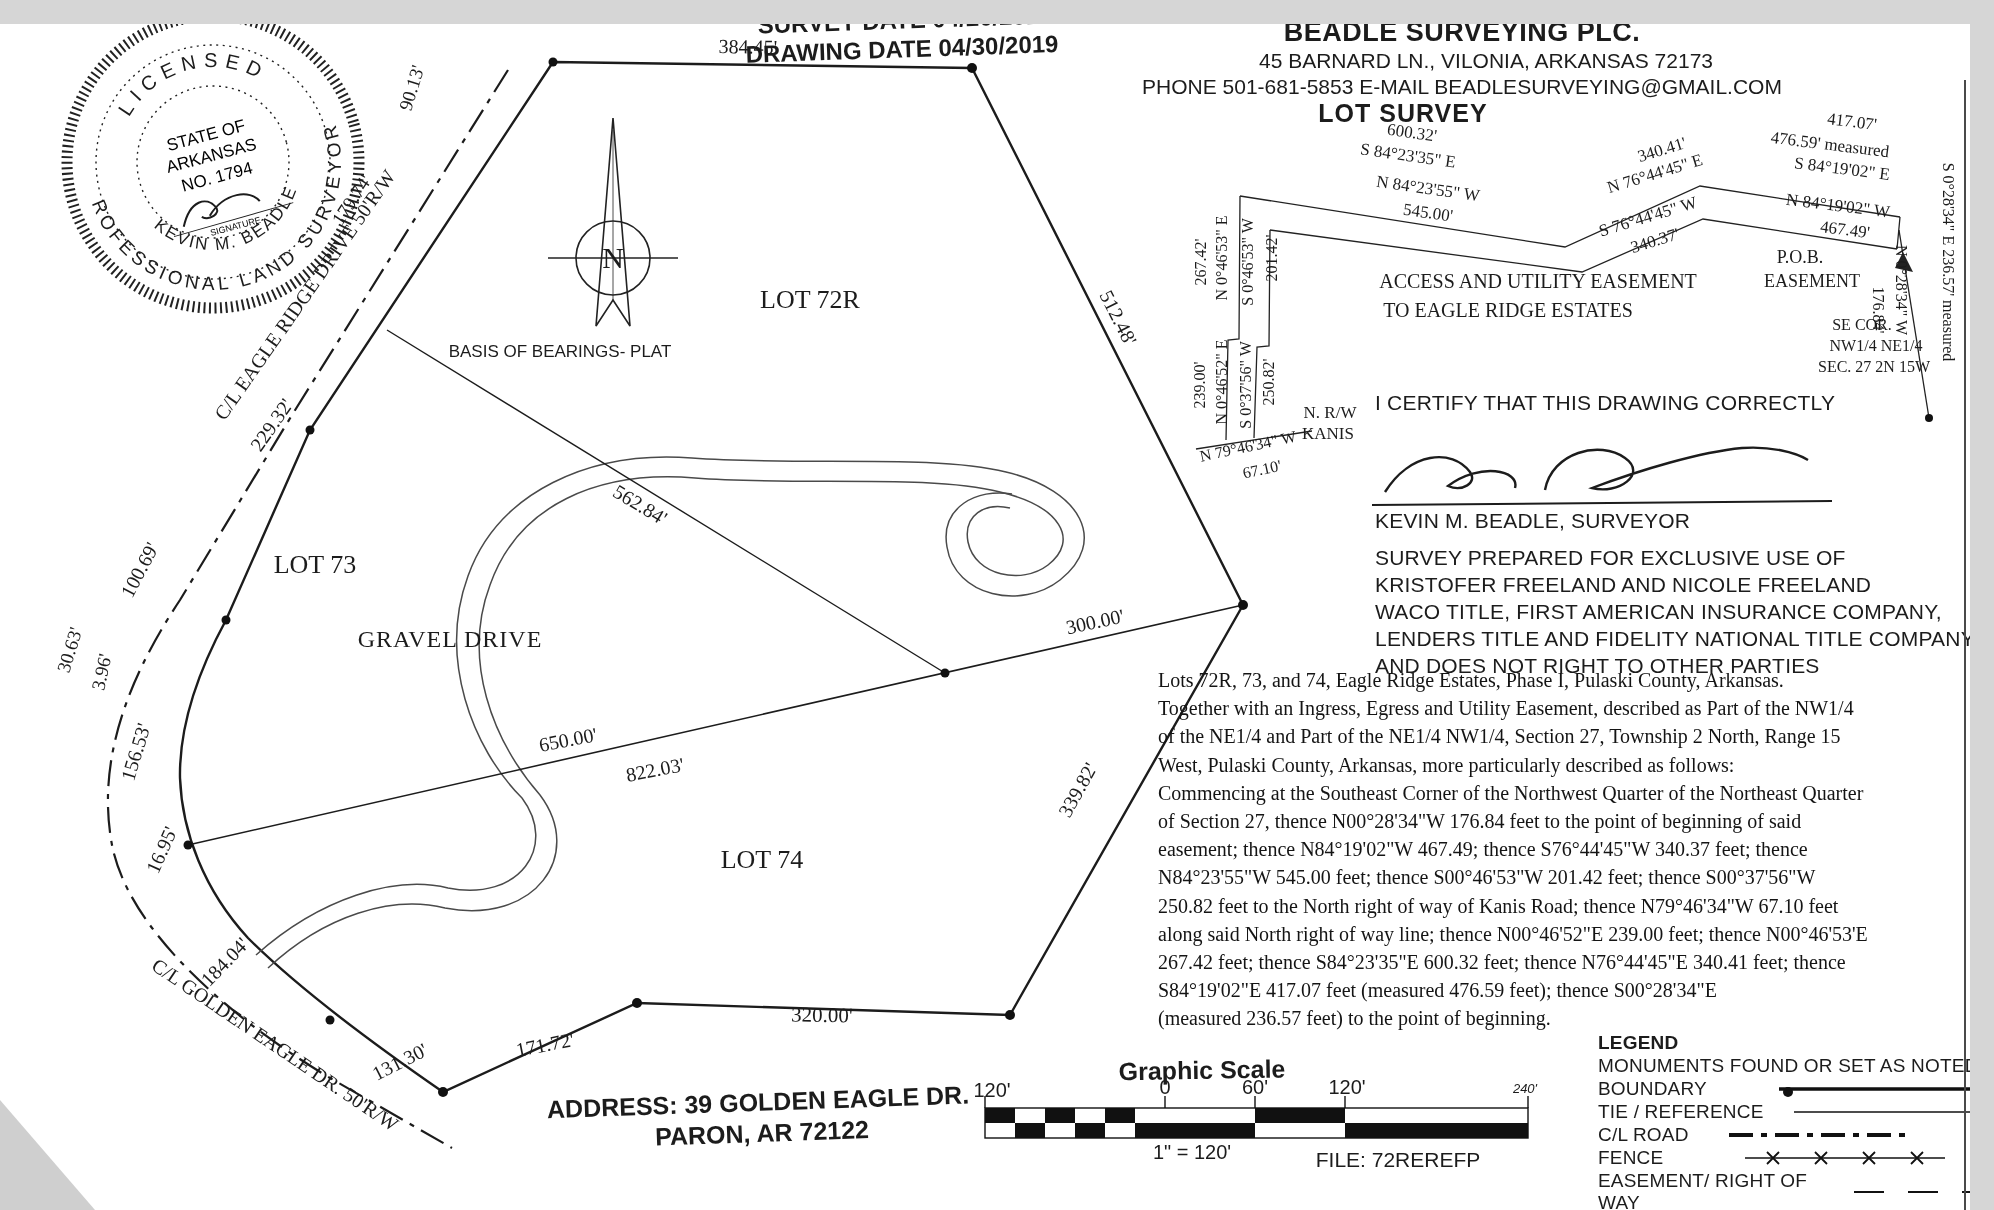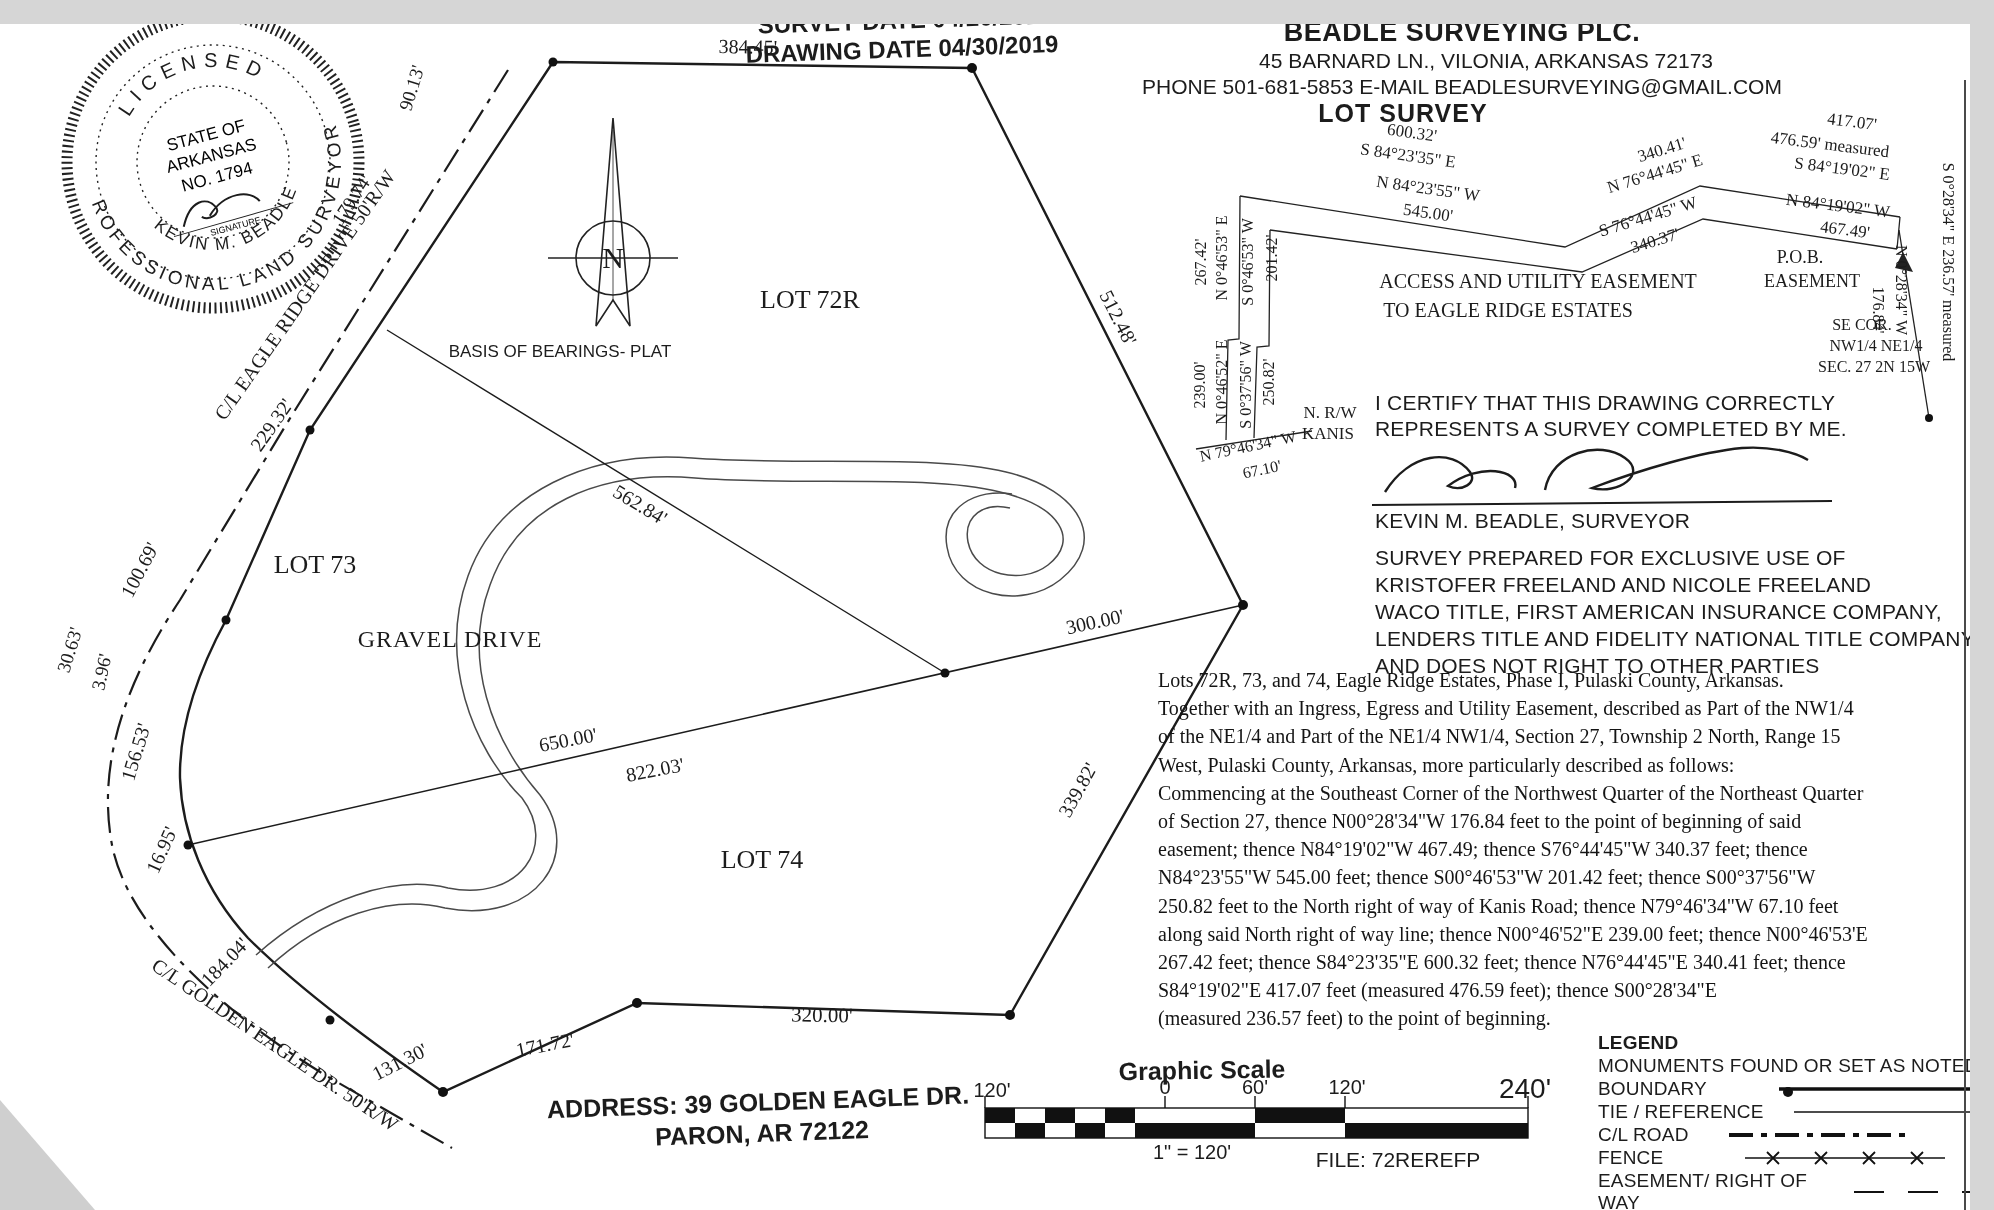--- a/index.html
+++ b/index.html
@@ -202,21 +202,20 @@
   <div class="lbl ser" style="left:1800px;top:257px;font-size:18px;transform:translate(-50%,-50%);">P.O.B.</div>
   <div class="lbl ser" style="left:1812px;top:281px;font-size:18px;transform:translate(-50%,-50%);">EASEMENT</div>
   <div class="lbl ser" style="left:1862px;top:325px;font-size:16px;transform:translate(-50%,-50%);">SE COR.</div>
   <div class="lbl ser" style="left:1876px;top:346px;font-size:16px;transform:translate(-50%,-50%);">NW1/4 NE1/4</div>
   <div class="lbl ser" style="left:1874px;top:367px;font-size:16px;transform:translate(-50%,-50%);">SEC. 27 2N 15W</div>
   <div class="lbl ser" style="left:1901px;top:290px;font-size:16px;transform:translate(-50%,-50%) rotate(90deg);">N 0°28'34" W</div>
   <div class="lbl ser" style="left:1878px;top:310px;font-size:16px;transform:translate(-50%,-50%) rotate(90deg);">176.84'</div>
   <div class="lbl ser" style="left:1948px;top:262px;font-size:16px;transform:translate(-50%,-50%) rotate(90deg);">S 0°28'34" E 236.57' measured</div>
 
   <div class="lbl cert" style="left:1375px;top:392px;">I CERTIFY THAT THIS DRAWING CORRECTLY</div>
-  <div class="lbl cert" style="left:1375px;top:418px;">REPRESENTS A SURVEY COMPLETED BY ME.</div>
   <div class="lbl cert" style="left:1375px;top:510px;">KEVIN M. BEADLE, SURVEYOR</div>
 
   <div class="lbl cert" style="left:1375px;top:547px;">SURVEY PREPARED FOR EXCLUSIVE USE OF</div>
   <div class="lbl cert" style="left:1375px;top:574px;">KRISTOFER FREELAND AND NICOLE FREELAND</div>
   <div class="lbl cert" style="left:1375px;top:601px;">WACO TITLE, FIRST AMERICAN INSURANCE COMPANY,</div>
   <div class="lbl cert" style="left:1375px;top:628px;">LENDERS TITLE AND FIDELITY NATIONAL TITLE COMPANY</div>
   <div class="lbl cert" style="left:1375px;top:655px;">AND DOES NOT RIGHT TO OTHER PARTIES</div>
 
   <div class="legal">Lots 72R, 73, and 74, Eagle Ridge Estates, Phase I, Pulaski County, Arkansas.
 Together with an Ingress, Egress and Utility Easement, described as Part of the NW1/4
@@ -274,21 +273,21 @@
     <svg width="150" height="12" style="margin-left:8px;">
         <line x1="0" y1="6" x2="150" y2="6" stroke="#111" stroke-width="2" stroke-dasharray="30 24"></line>
       </svg>
   </div>
 
   <div class="lbl b" style="left:1202px;top:1070px;font-size:25px;transform:translate(-50%,-50%) rotate(-1deg);">Graphic Scale</div>
   <div class="lbl" style="left:992px;top:1090px;font-size:20px;transform:translate(-50%,-50%);">120'</div>
   <div class="lbl" style="left:1165px;top:1087px;font-size:20px;transform:translate(-50%,-50%);">0</div>
   <div class="lbl" style="left:1255px;top:1087px;font-size:20px;transform:translate(-50%,-50%);">60'</div>
   <div class="lbl" style="left:1347px;top:1087px;font-size:20px;transform:translate(-50%,-50%);">120'</div>
-  <div class="lbl" style="left:1525px;top:1089px;font-size:28px;transform:translate(-50%,-50%);">240'</div>
+  <div class="lbl" style="left:1525px;top:1089px;font-size:13px;transform:translate(-50%,-50%);font-style:italic;">240'</div>
   <div class="lbl" style="left:1192px;top:1152px;font-size:20px;transform:translate(-50%,-50%);">1" = 120'</div>
   <div class="lbl" style="left:1398px;top:1160px;font-size:21px;transform:translate(-50%,-50%);">FILE: 72REREFP</div>
 
   <div class="edge-top"></div>
   <div class="edge-right"></div>
   <div class="edge-line"></div>
   <div class="corner-bl"></div>
 </div>
 
 </body></html>

